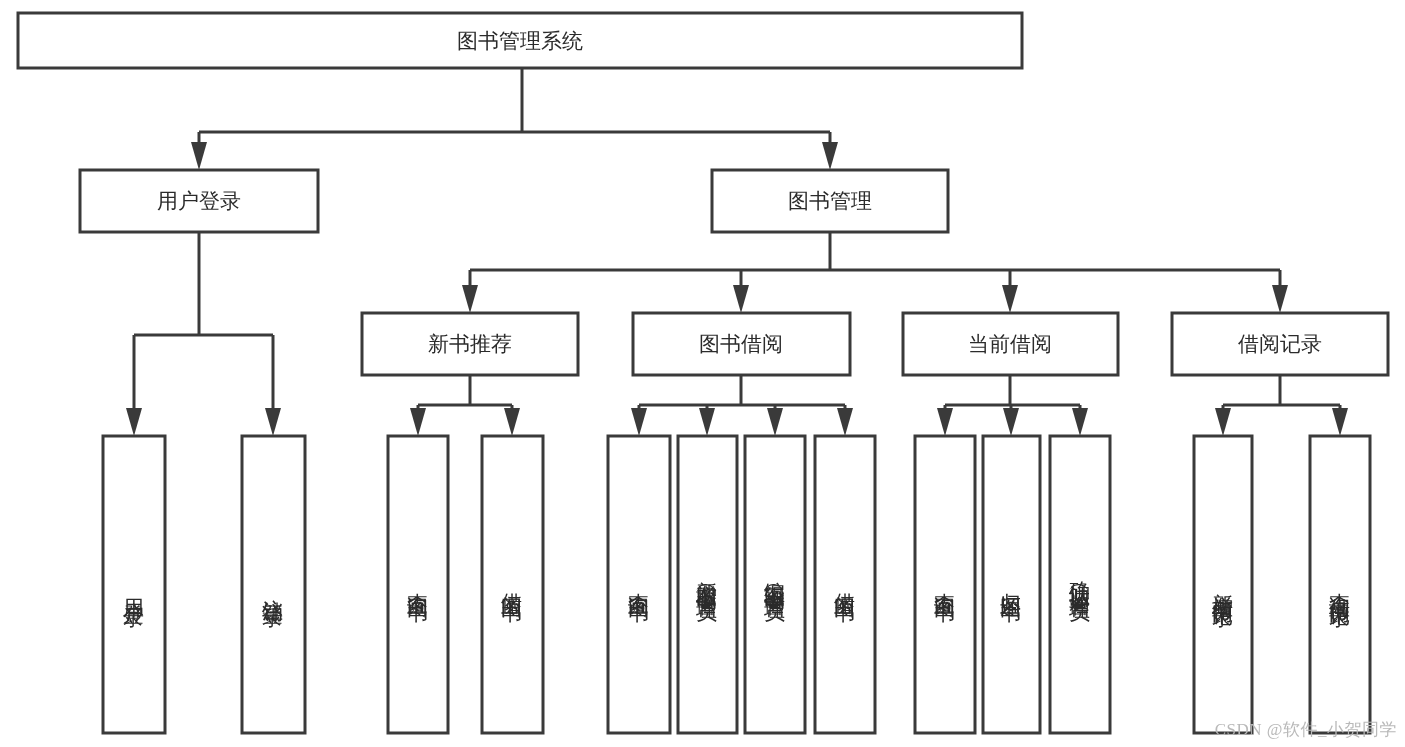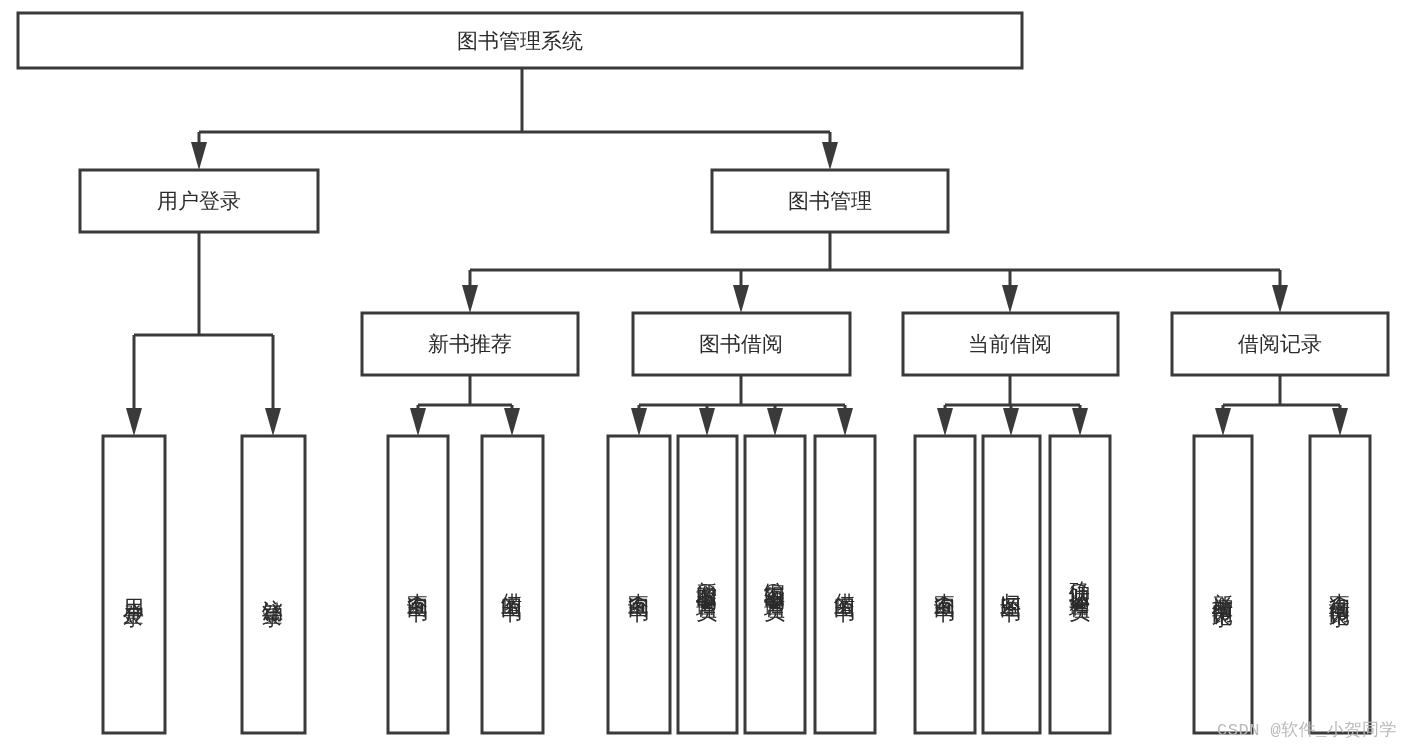--- a/index.html
+++ b/index.html
@@ -53,21 +53,21 @@
     text-orientation: upright;
     glyph-orientation-vertical: 0;
     letter-spacing: 3px;
     dominant-baseline: central;
     text-anchor: middle;
   }
   .watermark {
     position: absolute;
     right: 8px;
     bottom: 6px;
-    font-family: Liberation Mono, monospace;
+    font-family: Liberation Serif, serif;
     font-size: 17px;
     color: #b9b9b9;
     letter-spacing: 0.5px;
     white-space: nowrap;
     pointer-events: none;
   }
 </style>
 </head>
 <body>
 

